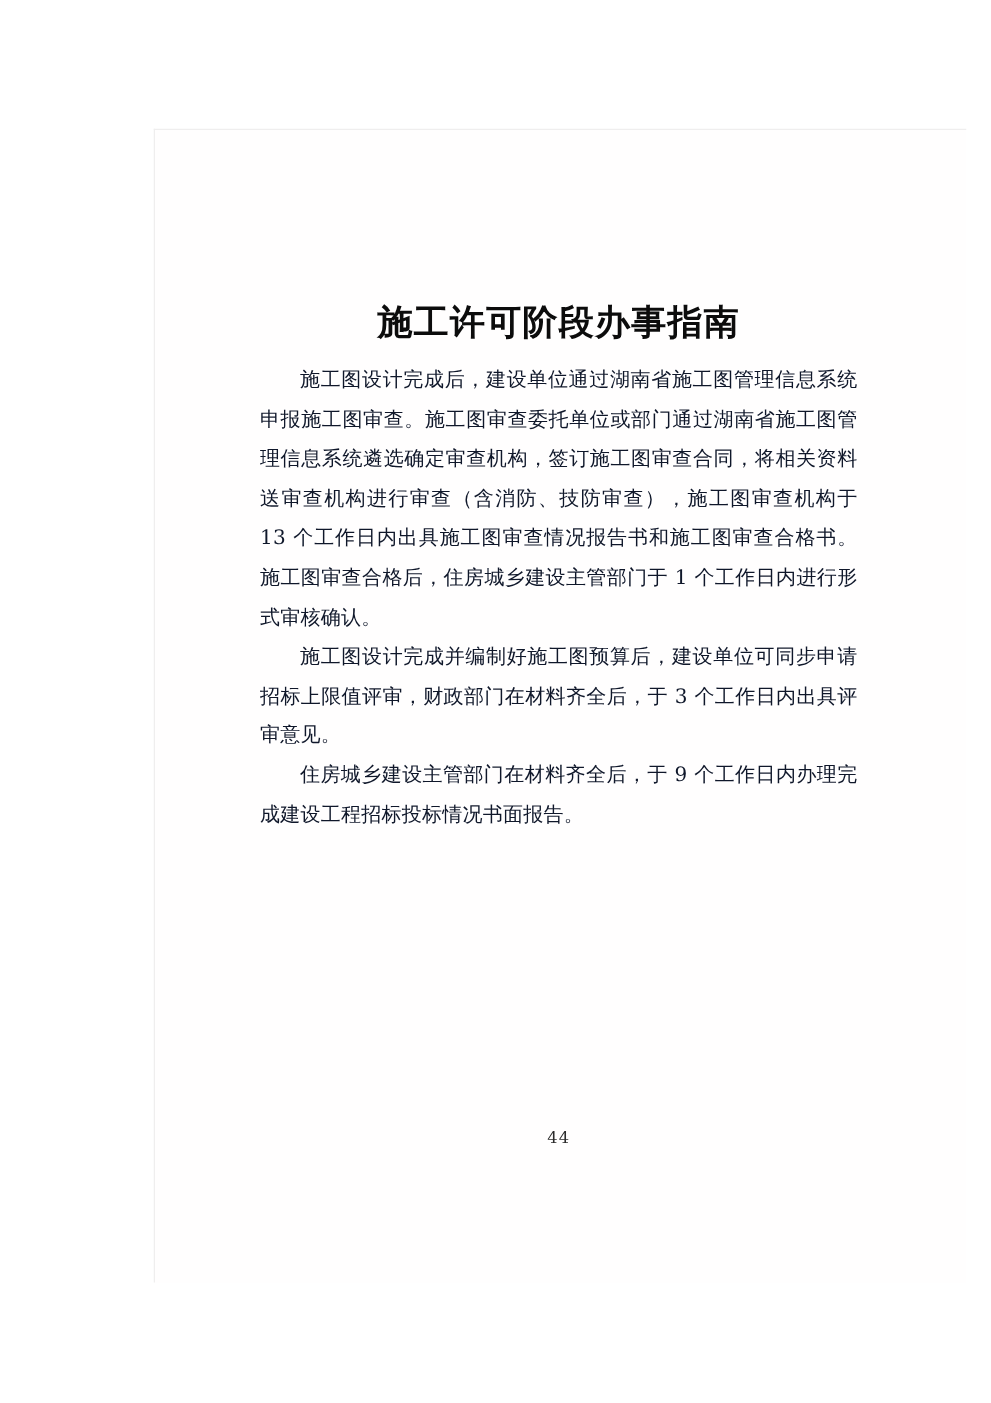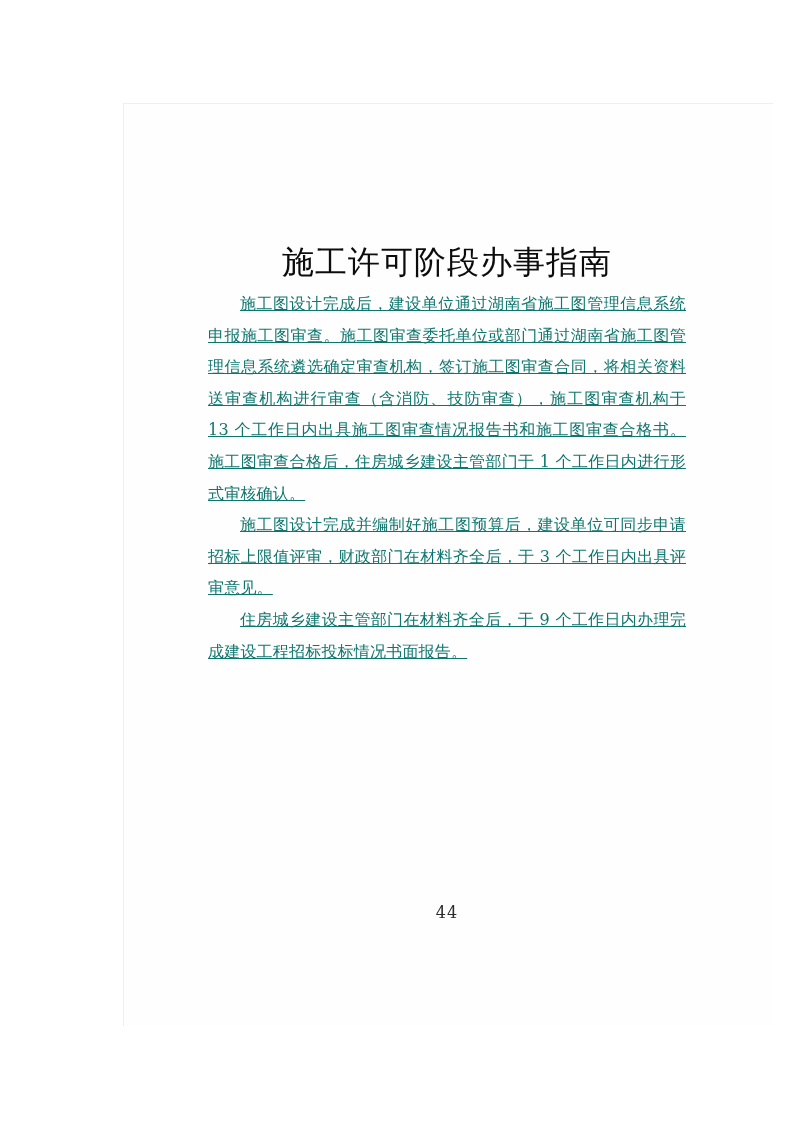--- a/index.html
+++ b/index.html
@@ -26,51 +26,50 @@
     border-top: 1px solid #efeeee;
     border-left: 1px solid #efeeee;
   }
   .doc-title {
     position: absolute;
     left: 208px;
     top: 220px;
     width: 478px;
     text-align: center;
     font-family: "DejaVu Sans", "Liberation Sans", sans-serif;
-    font-weight: normal;
-    font-size: 32px;
+    font-weight: bold;
+    font-size: 28px;
     letter-spacing: 1px;
     color: #0c0c0c;
     white-space: nowrap;
   }
   .body-text {
     position: absolute;
     left: 208px;
     top: 288px;
     width: 478px;
     font-size: 16px;
     line-height: 31.6px;
     letter-spacing: 0.2px;
-    color: #0f766e;
+    color: #0f172a;
     text-align: justify;
     text-justify: inter-ideograph;
-    text-decoration: underline;
   }
   .para {
     margin: 0;
     padding: 0;
     text-indent: 2em;
   }
   .page-number {
     position: absolute;
     left: 208px;
     top: 903px;
     width: 478px;
     text-align: center;
-    font-size: 16px;
+    font-size: 13px;
     letter-spacing: 1px;
     color: #2b2b2b;
   }
 </style>
 </head>
 <body>
 
 <div class="canvas">
   <div class="sheet"></div>
 

